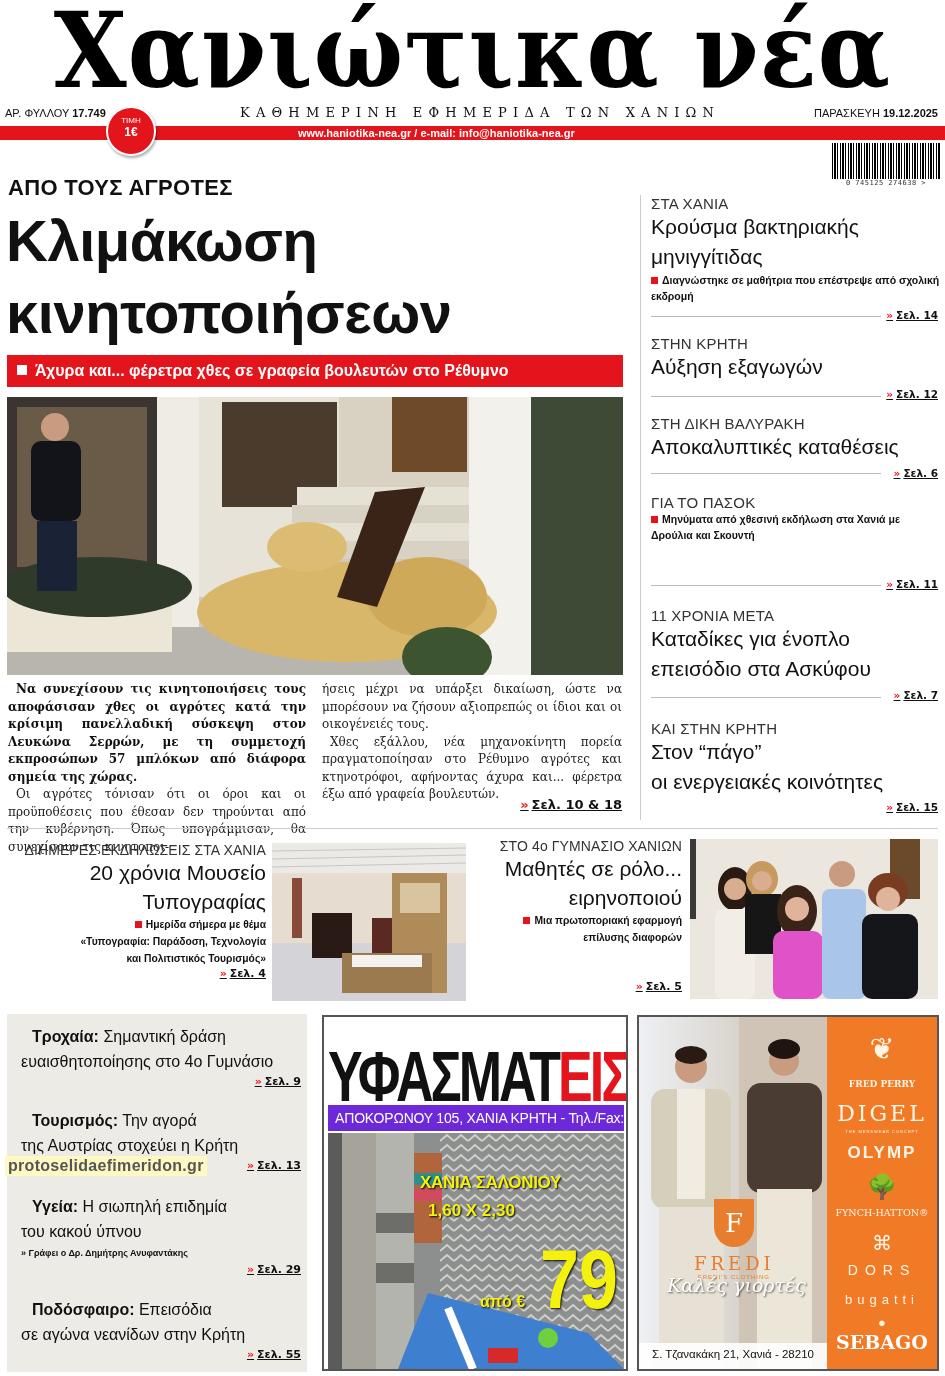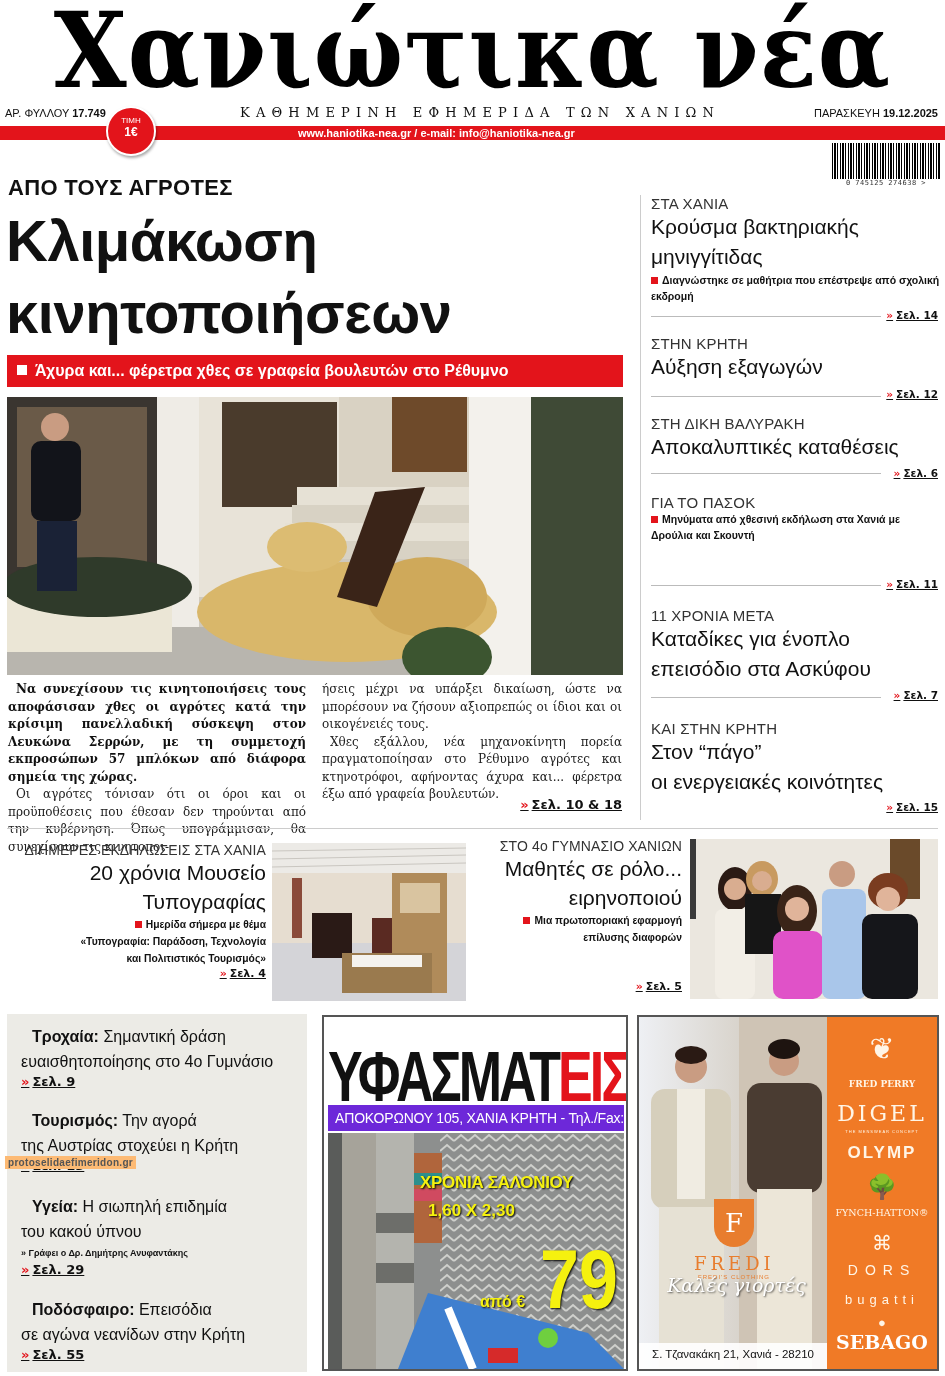--- a/index.html
+++ b/index.html
@@ -58,23 +58,23 @@
   .mid-sub { font-size: 10.3px; font-weight: 700; line-height: 17px; color: #111; }
   .mid-sub .sq { display:inline-block; width:7px; height:7px; background:#e3141b; margin-right:4px; }
   .mid-photo1 { left: 272px; top: 843px; width: 194px; height: 158px; overflow: hidden; }
   .mid-right-text { left: 480px; top: 838px; width: 202px; text-align: right; }
   .mid-photo2 { left: 690px; top: 839px; width: 248px; height: 160px; overflow: hidden; }
 
   
   .briefs { left: 7px; top: 1014px; width: 300px; height: 358px; background: #ecebe6; }
   .brief { position: absolute; left: 14px; width: 280px; font-size: 16px; line-height: 25px; color: #111; }
   .brief b { font-weight: 700; margin-left: 11px; }
-  .brief .ref { display: block; font-size: 13px; line-height: 16px; padding-right: 0; }
+  .brief .ref { display: block; text-align: right; font-size: 11px; line-height: 16px; padding-right: 0; }
   .brief .by { display: block; font-size: 9px; font-weight: 700; line-height: 18px; }
-  .watermark { left: 5px; top: 1156px; background: #fdba74; font-size: 10px; font-weight: 700; color: #555; padding: 1px 3px; letter-spacing: .3px; }
+  .watermark { left: 5px; top: 1156px; background: #fef9c3; font-size: 16px; font-weight: 700; color: #555; padding: 1px 3px; letter-spacing: .3px; }
 
   
   .ad1 { left: 322px; top: 1015px; width: 306px; height: 356px; border: 2px solid #555; background: #fff; overflow: hidden; }
   .ad1-title { position: absolute; left: 4px; top: 6px; width: 296px; height: 80px; font-family: "Liberation Sans", sans-serif; font-weight: 700; font-size: 52px; letter-spacing: -3px; line-height: 80px; transform: scaleY(1.35); transform-origin: left top; white-space: nowrap; }
   .ad1-title .b { color: #111; }
   .ad1-title .r { color: #e3141b; }
   .ad1-bar { position: absolute; left: 4px; top: 88px; width: 296px; height: 26px; background: #6d28d9; color: #fff; font-size: 14px; text-align: right; line-height: 26px; letter-spacing: -.2px; }
   .ad1-img { position: absolute; left: 4px; top: 116px; width: 296px; height: 236px; overflow: hidden; }
   .ad1-text { position: absolute; color: #f5f10f; font-weight: 700; text-shadow: 1px 1px 2px #000; }
 
@@ -321,21 +321,21 @@
       <rect x="48" y="80" width="38" height="20" fill="#6d6e6a"></rect>
       <rect x="48" y="130" width="38" height="20" fill="#6d6e6a"></rect>
       <rect x="86" y="20" width="28" height="90" fill="#b0653c"></rect>
       <rect x="86" y="40" width="28" height="12" fill="#2c8f8c"></rect>
       <rect x="86" y="56" width="28" height="12" fill="#d04a60"></rect>
       <path d="M70 236 L100 160 L260 200 L296 236 Z" fill="#3f7fcf"></path>
       <path d="M120 175 L145 236" stroke="#fff" stroke-width="8"></path>
       <circle cx="220" cy="205" r="10" fill="#6fcf3f"></circle>
       <rect x="160" y="215" width="30" height="15" fill="#d62a2a"></rect>
     </svg>
-    <div class="ad1-text" style="left:92px;top:40px;font-size:17px;letter-spacing:-.3px">ΧΡΟΝΙΑ ΣΑΛΟΝΙΟΥ</div>
+    <div class="ad1-text" style="left:92px;top:40px;font-size:17px;letter-spacing:-.3px">ΧΑΝΙΑ ΣΑΛΟΝΙΟΥ</div>
     <div class="ad1-text" style="left:100px;top:68px;font-size:17px">1,60 Χ 2,30</div>
     <div class="ad1-text" style="left:152px;top:160px;font-size:16px">από €</div>
     <div class="ad1-text" style="left:212px;top:104px;font-size:70px;line-height:70px;transform:scaleY(1.2);transform-origin:left top">79</div>
   </div>
 </div>
 
 <div class="abs ad2">
   <div class="ad2-left">
     <svg width="188" height="352" viewBox="0 0 188 352">
       <rect x="100" y="0" width="88" height="352" fill="#cfc4b5"></rect>

